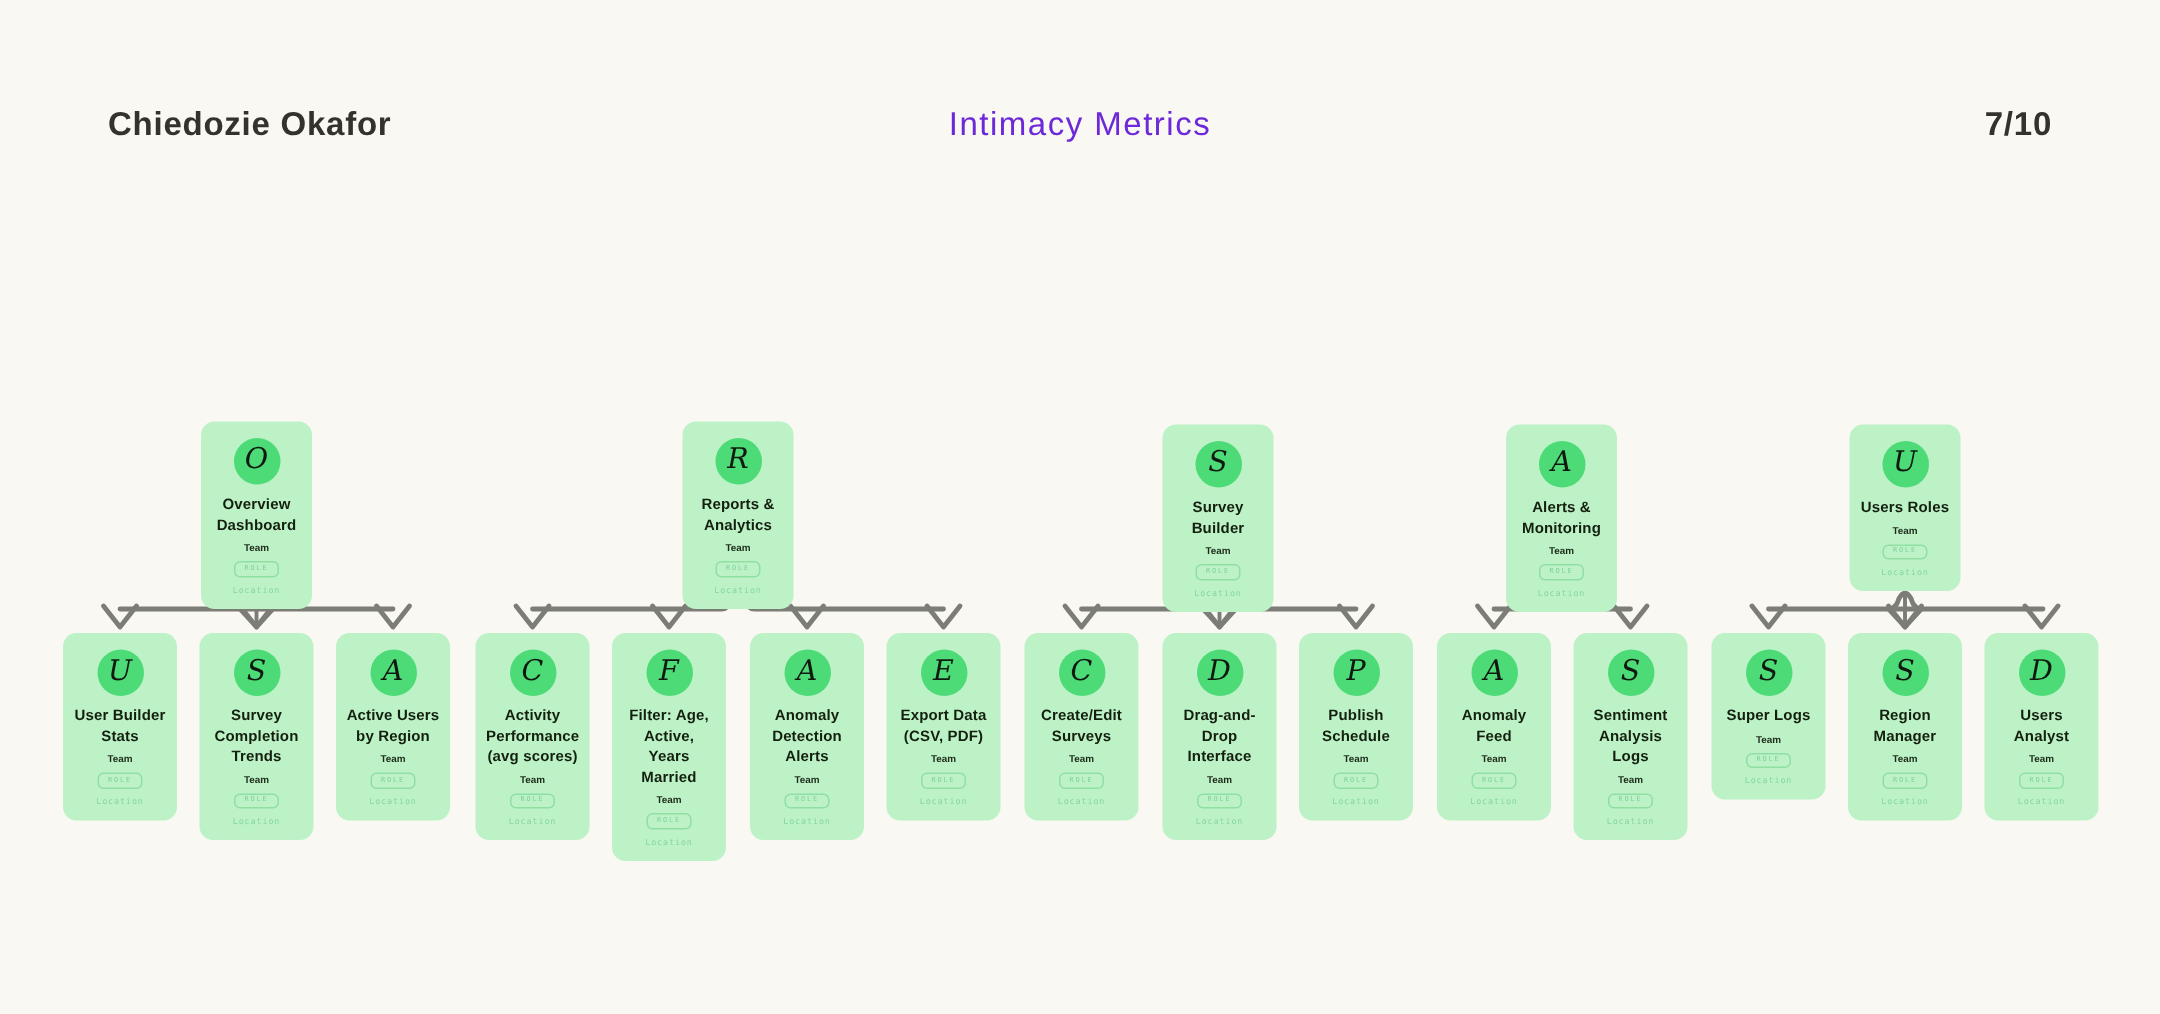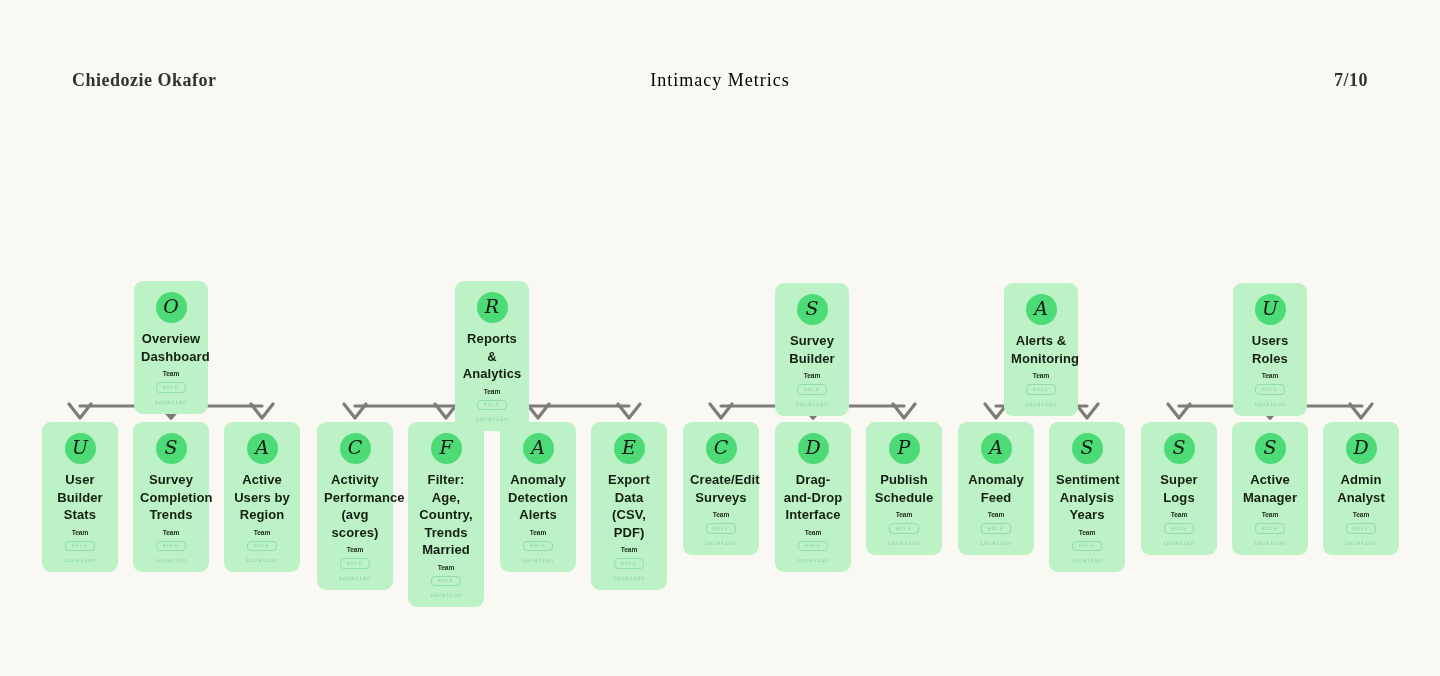--- a/index.html
+++ b/index.html
@@ -19,29 +19,29 @@
   
   .header {
     position: absolute;
     top: 0; left: 0;
     width: 1440px;
     height: 150px;
   }
   .hdr-text {
     position: absolute;
     top: 70px;
-    font-family: Liberation Serif, serif;
-    font-size: 18px;
+    font-family: Liberation Sans, sans-serif;
+    font-size: 22px;
     font-weight: 700;
     letter-spacing: 0.5px;
     color: #33322d;
     white-space: nowrap;
   }
   .hdr-left   { left: 72px; }
-  .hdr-center { left: 50%; transform: translateX(-50%); font-weight: 400; letter-spacing: 1px; color: #000000; }
+  .hdr-center { left: 50%; transform: translateX(-50%); font-weight: 400; letter-spacing: 1px; color: #6d28d9; }
   .hdr-right  { right: 72px; }
 
   
   .canvas {
     position: absolute;
     top: 0; left: 0;
     width: 1440px;
     height: 676px;
   }
   .connectors {
@@ -77,21 +77,21 @@
   .avatar span {
     font-family: "DejaVu Serif", "Liberation Serif", serif;
     font-style: italic;
     font-size: 19px;
     font-weight: 400;
     line-height: 1;
     color: #10180f;
     transform: translateY(-1px);
   }
   .node-title {
-    font-size: 13px;
+    font-size: 10px;
     font-weight: 700;
     line-height: 1.35;
     text-align: center;
     color: #14200f;
     letter-spacing: 0.1px;
     max-width: 100%;
   }
   .node-team {
     font-size: 6.6px;
     font-weight: 700;
@@ -219,21 +219,21 @@
         </div>
         <div class="node-title">Activity Performance (avg scores)</div>
         <div class="node-team">Team</div>
         <div class="node-role">ROLE</div>
         <div class="node-location">Location</div>
       </div>
       <div class="node" style="left: 408px; top: 422px; width: 76px; min-height: 107px;">
         <div class="avatar">
           <span>F</span>
         </div>
-        <div class="node-title">Filter: Age, Country, Trends Married</div>
+        <div class="node-title">Filter: Age, Active, Years Married</div>
         <div class="node-team">Team</div>
         <div class="node-role">ROLE</div>
         <div class="node-location">Location</div>
       </div>
       <div class="node" style="left: 500px; top: 422px; width: 76px; min-height: 107px;">
         <div class="avatar">
           <span>A</span>
         </div>
         <div class="node-title">Anomaly Detection Alerts</div>
         <div class="node-team">Team</div>
@@ -300,21 +300,21 @@
         </div>
         <div class="node-title">Anomaly Feed</div>
         <div class="node-team">Team</div>
         <div class="node-role">ROLE</div>
         <div class="node-location">Location</div>
       </div>
       <div class="node" style="left: 1049px; top: 422px; width: 76px; min-height: 107px;">
         <div class="avatar">
           <span>S</span>
         </div>
-        <div class="node-title">Sentiment Analysis Years</div>
+        <div class="node-title">Sentiment Analysis Logs</div>
         <div class="node-team">Team</div>
         <div class="node-role">ROLE</div>
         <div class="node-location">Location</div>
       </div>
       <div class="node" style="left: 1233px; top: 283px; width: 74px; min-height: 96px;">
         <div class="avatar">
           <span>U</span>
         </div>
         <div class="node-title">Users Roles</div>
         <div class="node-team">Team</div>
@@ -327,28 +327,28 @@
         </div>
         <div class="node-title">Super Logs</div>
         <div class="node-team">Team</div>
         <div class="node-role">ROLE</div>
         <div class="node-location">Location</div>
       </div>
       <div class="node" style="left: 1232px; top: 422px; width: 76px; min-height: 96px;">
         <div class="avatar">
           <span>S</span>
         </div>
-        <div class="node-title">Active Manager</div>
+        <div class="node-title">Region Manager</div>
         <div class="node-team">Team</div>
         <div class="node-role">ROLE</div>
         <div class="node-location">Location</div>
       </div>
       <div class="node" style="left: 1323px; top: 422px; width: 76px; min-height: 96px;">
         <div class="avatar">
           <span>D</span>
         </div>
-        <div class="node-title">Admin Analyst</div>
+        <div class="node-title">Users Analyst</div>
         <div class="node-team">Team</div>
         <div class="node-role">ROLE</div>
         <div class="node-location">Location</div>
       </div>
     </div>
 </div>
 
 </body></html>

